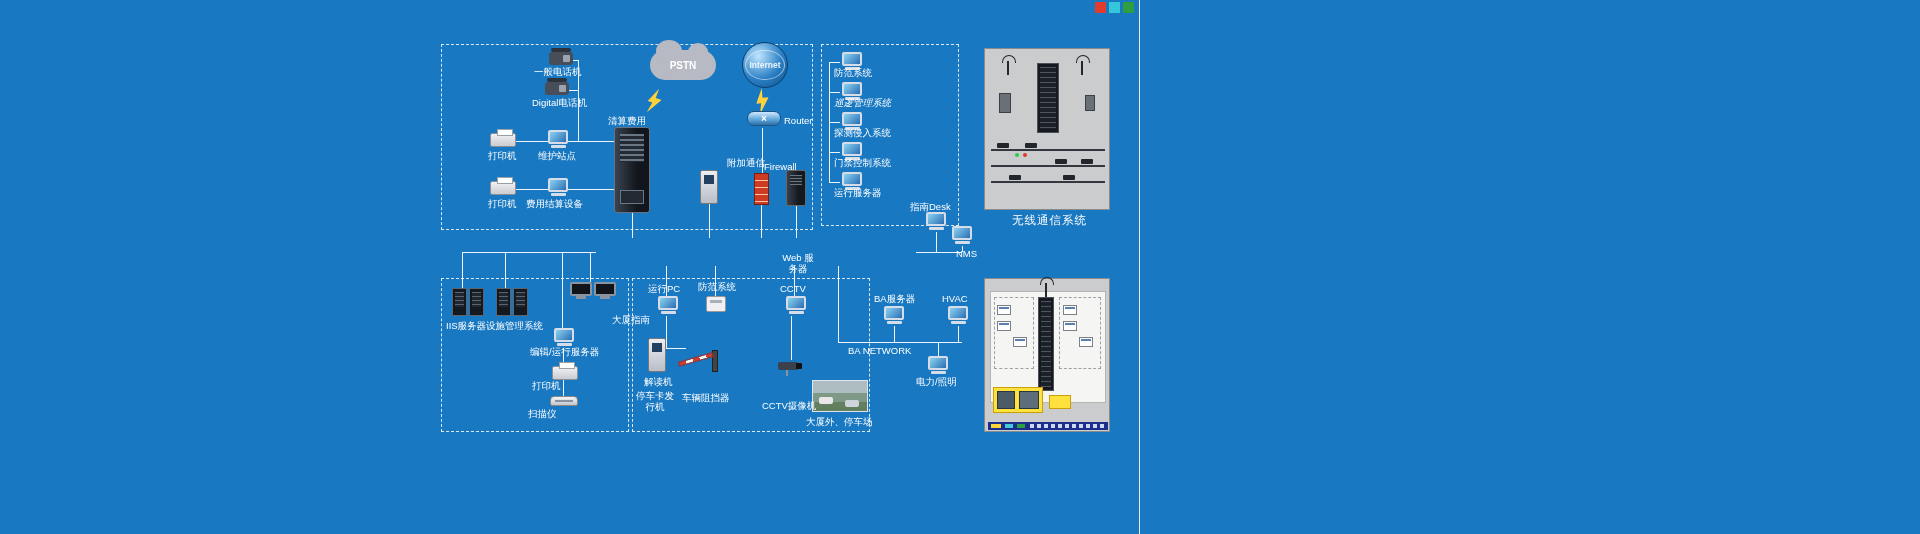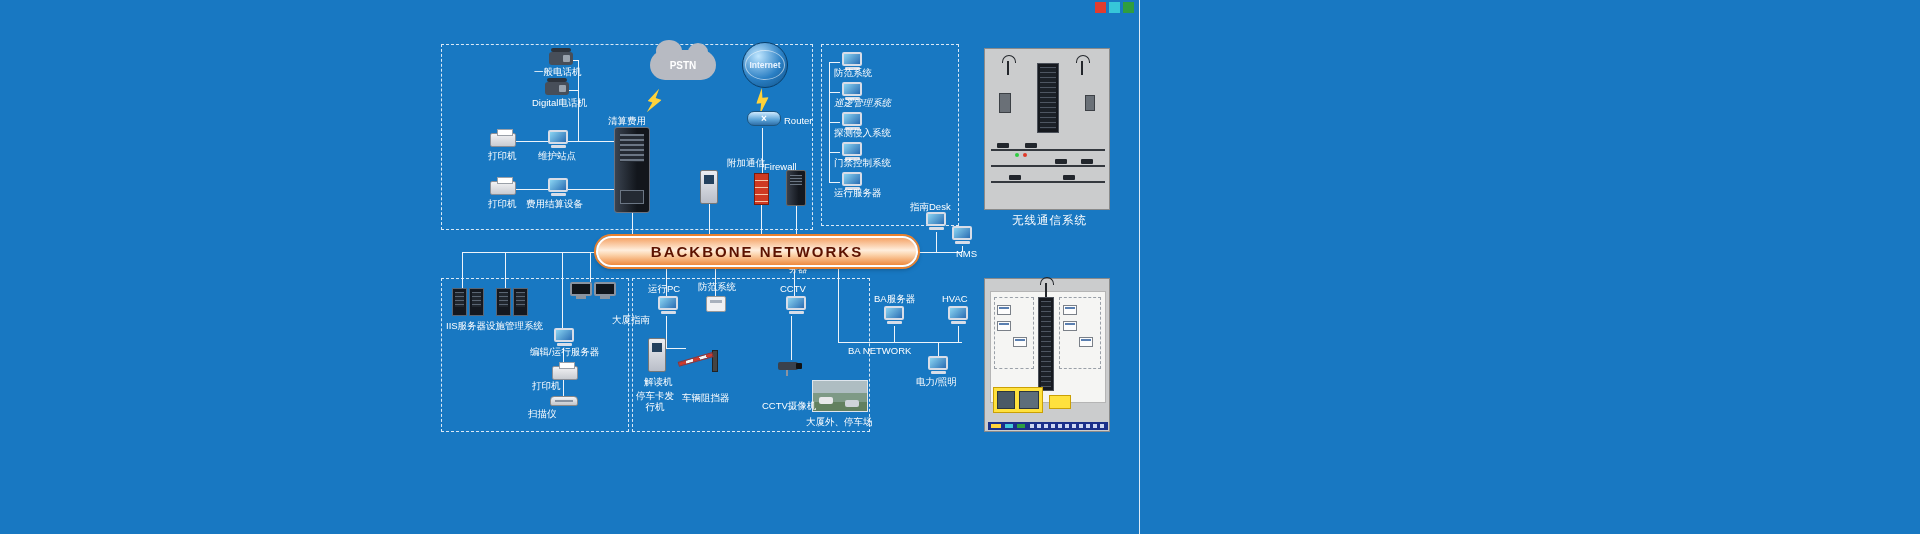--- a/index.html
+++ b/index.html
@@ -237,23 +237,20 @@
   <div class="pc" style="left:924px;top:212px;">
       <div class="scr"></div>
       <div class="base"></div>
     </div>
   <div class="pc" style="left:950px;top:226px;">
       <div class="scr"></div>
       <div class="base"></div>
     </div>
   <div class="lbl" style="left:956px;top:248px;">NMS</div>
 
-  <div class="banner">
-    <span>BACKBONE NETWORKS</span>
-  </div>
 
   <div class="rack" style="left:452px;top:288px;"></div>
   <div class="rack" style="left:469px;top:288px;"></div>
   <div class="lbl" style="left:446px;top:320px;">IIS服务器</div>
   <div class="rack" style="left:496px;top:288px;"></div>
   <div class="rack" style="left:513px;top:288px;"></div>
   <div class="lbl" style="left:486px;top:320px;">设施管理系统</div>
   <div class="mon" style="left:570px;top:282px;">
       <div class="scr"></div>
       <div class="base"></div>

